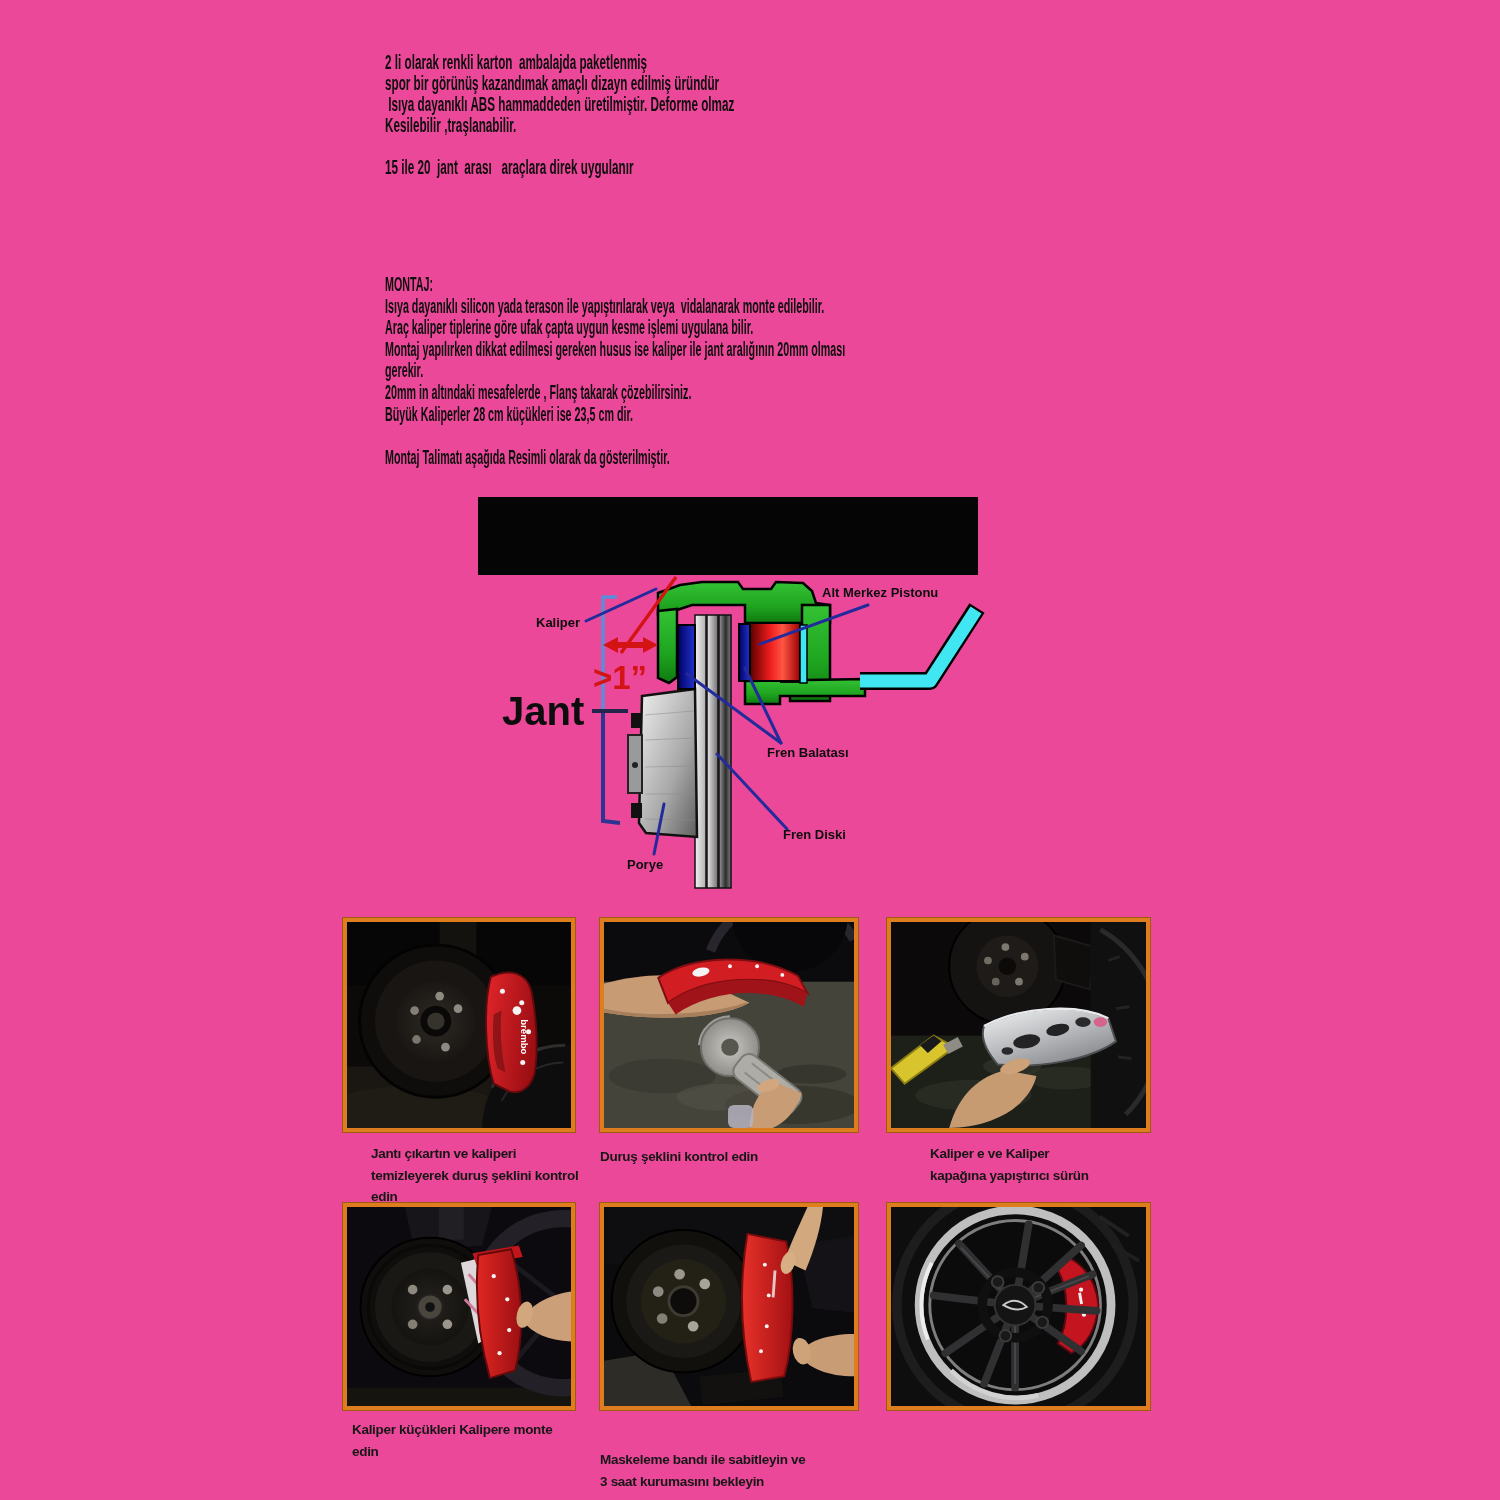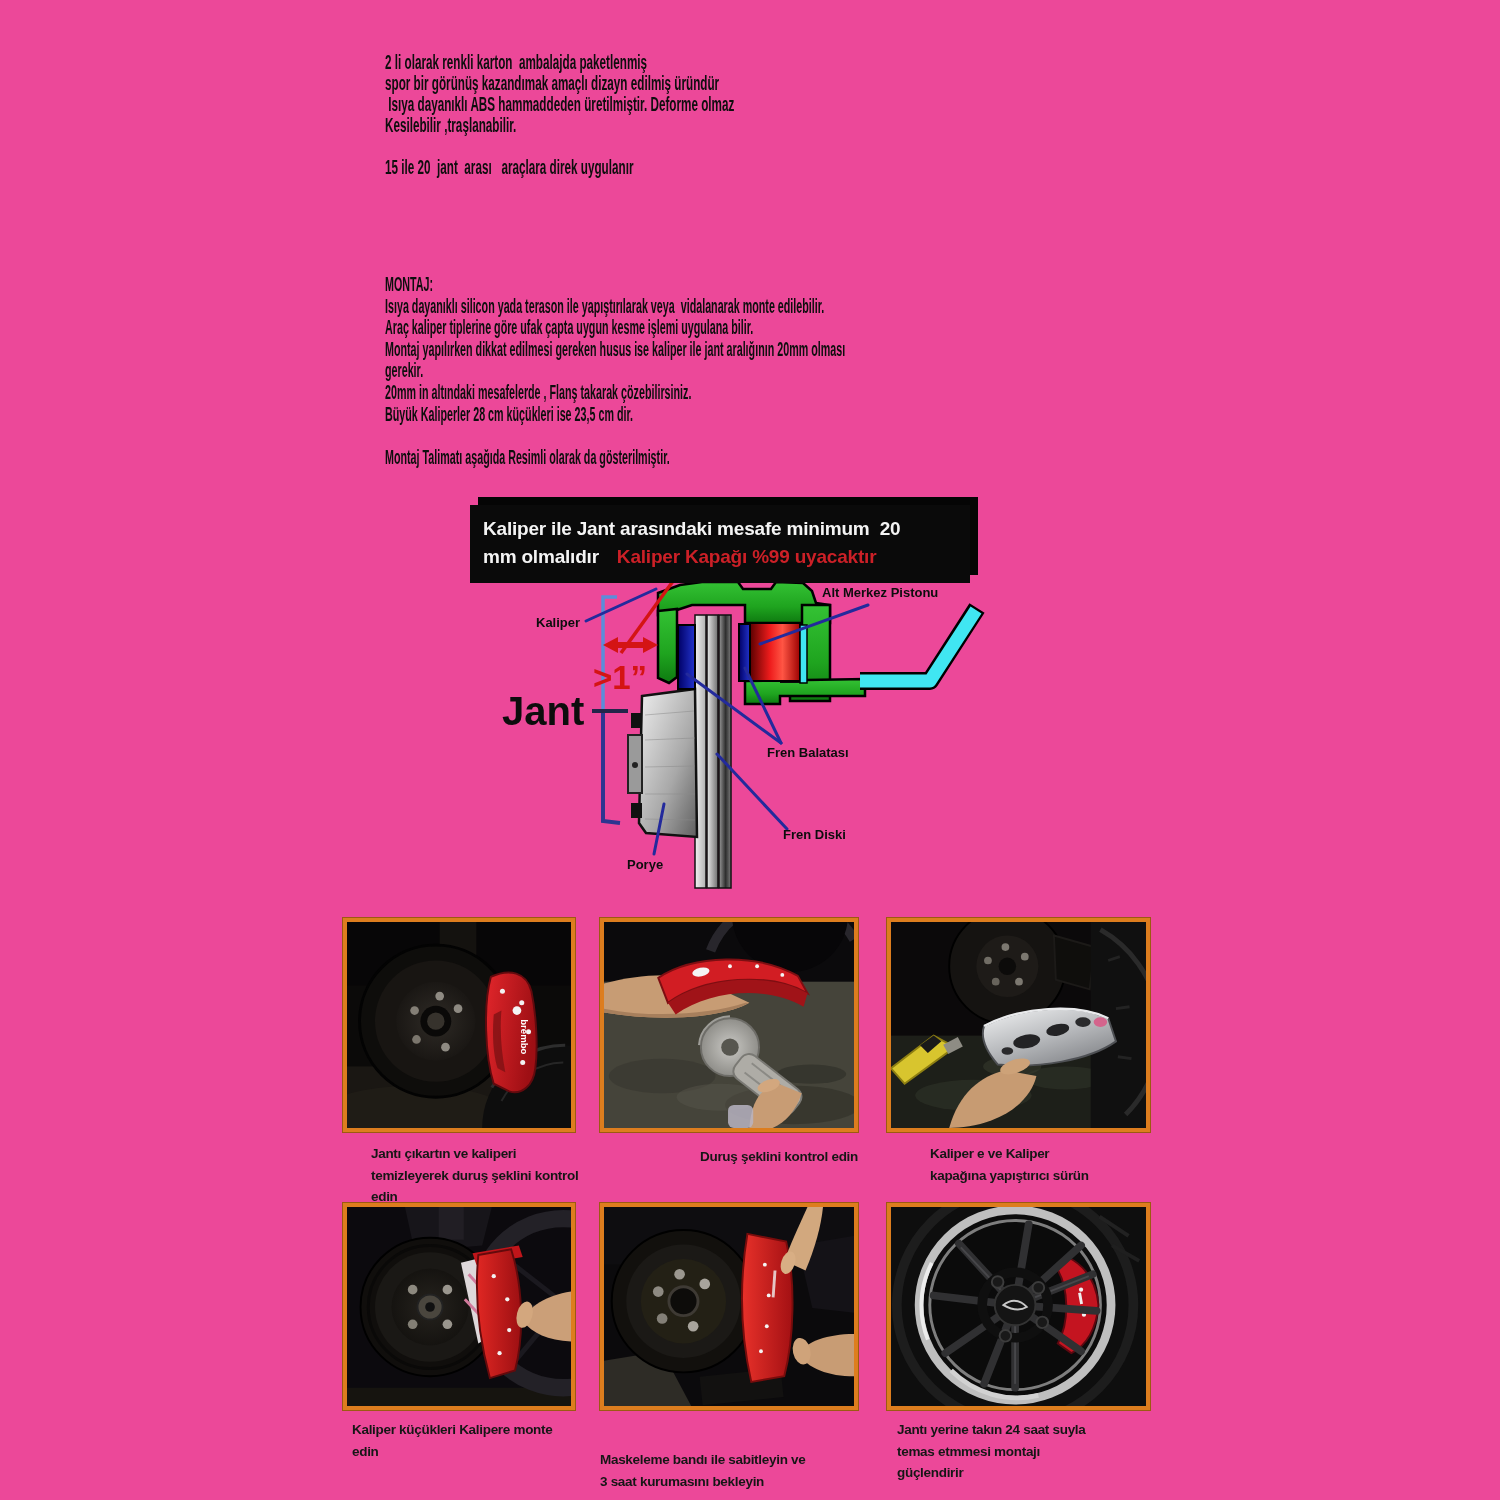--- a/index.html
+++ b/index.html
@@ -14,21 +14,21 @@
                letter-spacing:-0.2px;color:#f4f4f4;white-space:pre;}
   .banner-red{color:#cc2027;padding-left:18px;}
   #diagram{position:absolute;left:440px;top:575px;width:560px;height:340px;z-index:1;}
   svg text{font-family:"Liberation Sans",sans-serif;}
   .dlabel{font-size:13px;font-weight:bold;fill:#0d0d0d;}
   .photo{position:absolute;border:4px solid #dd7d1e;box-sizing:border-box;background:#000;
          box-shadow:inset 0 0 0 2px #ffffff,0 0 0 1px #9c5a12;}
   .photo svg{display:block;width:100%;height:100%;}
   .caption{position:absolute;font-weight:bold;font-size:13.5px;line-height:21.5px;color:#161616;
            letter-spacing:-0.3px;white-space:pre-line;}
-  .cap-center{width:258px;text-align:right;}
+  .cap-center{width:258px;text-align:left;}
 </style>
 </head>
 <body>
 
 <div id="canvas">
 
   <div class="textblock" style="left:385px;top:16px;">
     <div class="cond60">2 li olarak renkli karton  ambalajda paketlenmiş
 spor bir görünüş kazandımak amaçlı dizayn edilmiş üründür
  Isıya dayanıklı ABS hammaddeden üretilmiştir. Deforme olmaz
@@ -43,22 +43,20 @@
 Araç kaliper tiplerine göre ufak çapta uygun kesme işlemi uygulana bilir.
 Montaj yapılırken dikkat edilmesi gereken husus ise kaliper ile jant aralığının 20mm olması
 gerekir.
 20mm in altındaki mesafelerde , Flanş takarak çözebilirsiniz.
 Büyük Kaliperler 28 cm küçükleri ise 23,5 cm dir.
 
 Montaj Talimatı aşağıda Resimli olarak da gösterilmiştir.</div>
   </div>
 
   <div class="banner-shadow"></div>
-  <div class="banner-main"><span>Kaliper ile Jant arasındaki mesafe minimum  20</span>
-<span>mm olmalıdır</span><span class="banner-red">Kaliper Kapağı %99 uyacaktır</span></div>
 
   <svg id="diagram" viewBox="0 0 560 340">
     <defs>
       <linearGradient id="gDisc1" x1="0" y1="0" x2="1" y2="0">
         <stop offset="0" stop-color="#f2f2f2"></stop>
           <stop offset="1" stop-color="#b0b0b0"></stop>
       </linearGradient>
       <linearGradient id="gDisc2" x1="0" y1="0" x2="1" y2="0">
         <stop offset="0" stop-color="#e8e8e8"></stop>
           <stop offset="1" stop-color="#6f6f6f"></stop>
@@ -453,17 +451,14 @@
   <div class="caption" style="left:371px;top:1143px;">Jantı çıkartın ve kaliperi
 temizleyerek duruş şeklini kontrol
 edin</div>
   <div class="caption cap-center" style="left:600px;top:1146px;">Duruş şeklini kontrol edin</div>
   <div class="caption" style="left:930px;top:1143px;">Kaliper e ve Kaliper
 kapağına yapıştırıcı sürün</div>
   <div class="caption" style="left:352px;top:1419px;">Kaliper küçükleri Kalipere monte
 edin</div>
   <div class="caption" style="left:600px;top:1419px;margin-top:30px;">Maskeleme bandı ile sabitleyin ve
 3 saat kurumasını bekleyin</div>
-  <div class="caption" style="left:897px;top:1419px;">Jantı yerine takın 24 saat suyla
-temas etmmesi montajı
-güçlendirir</div>
 
 </div>
 
 </body></html>

